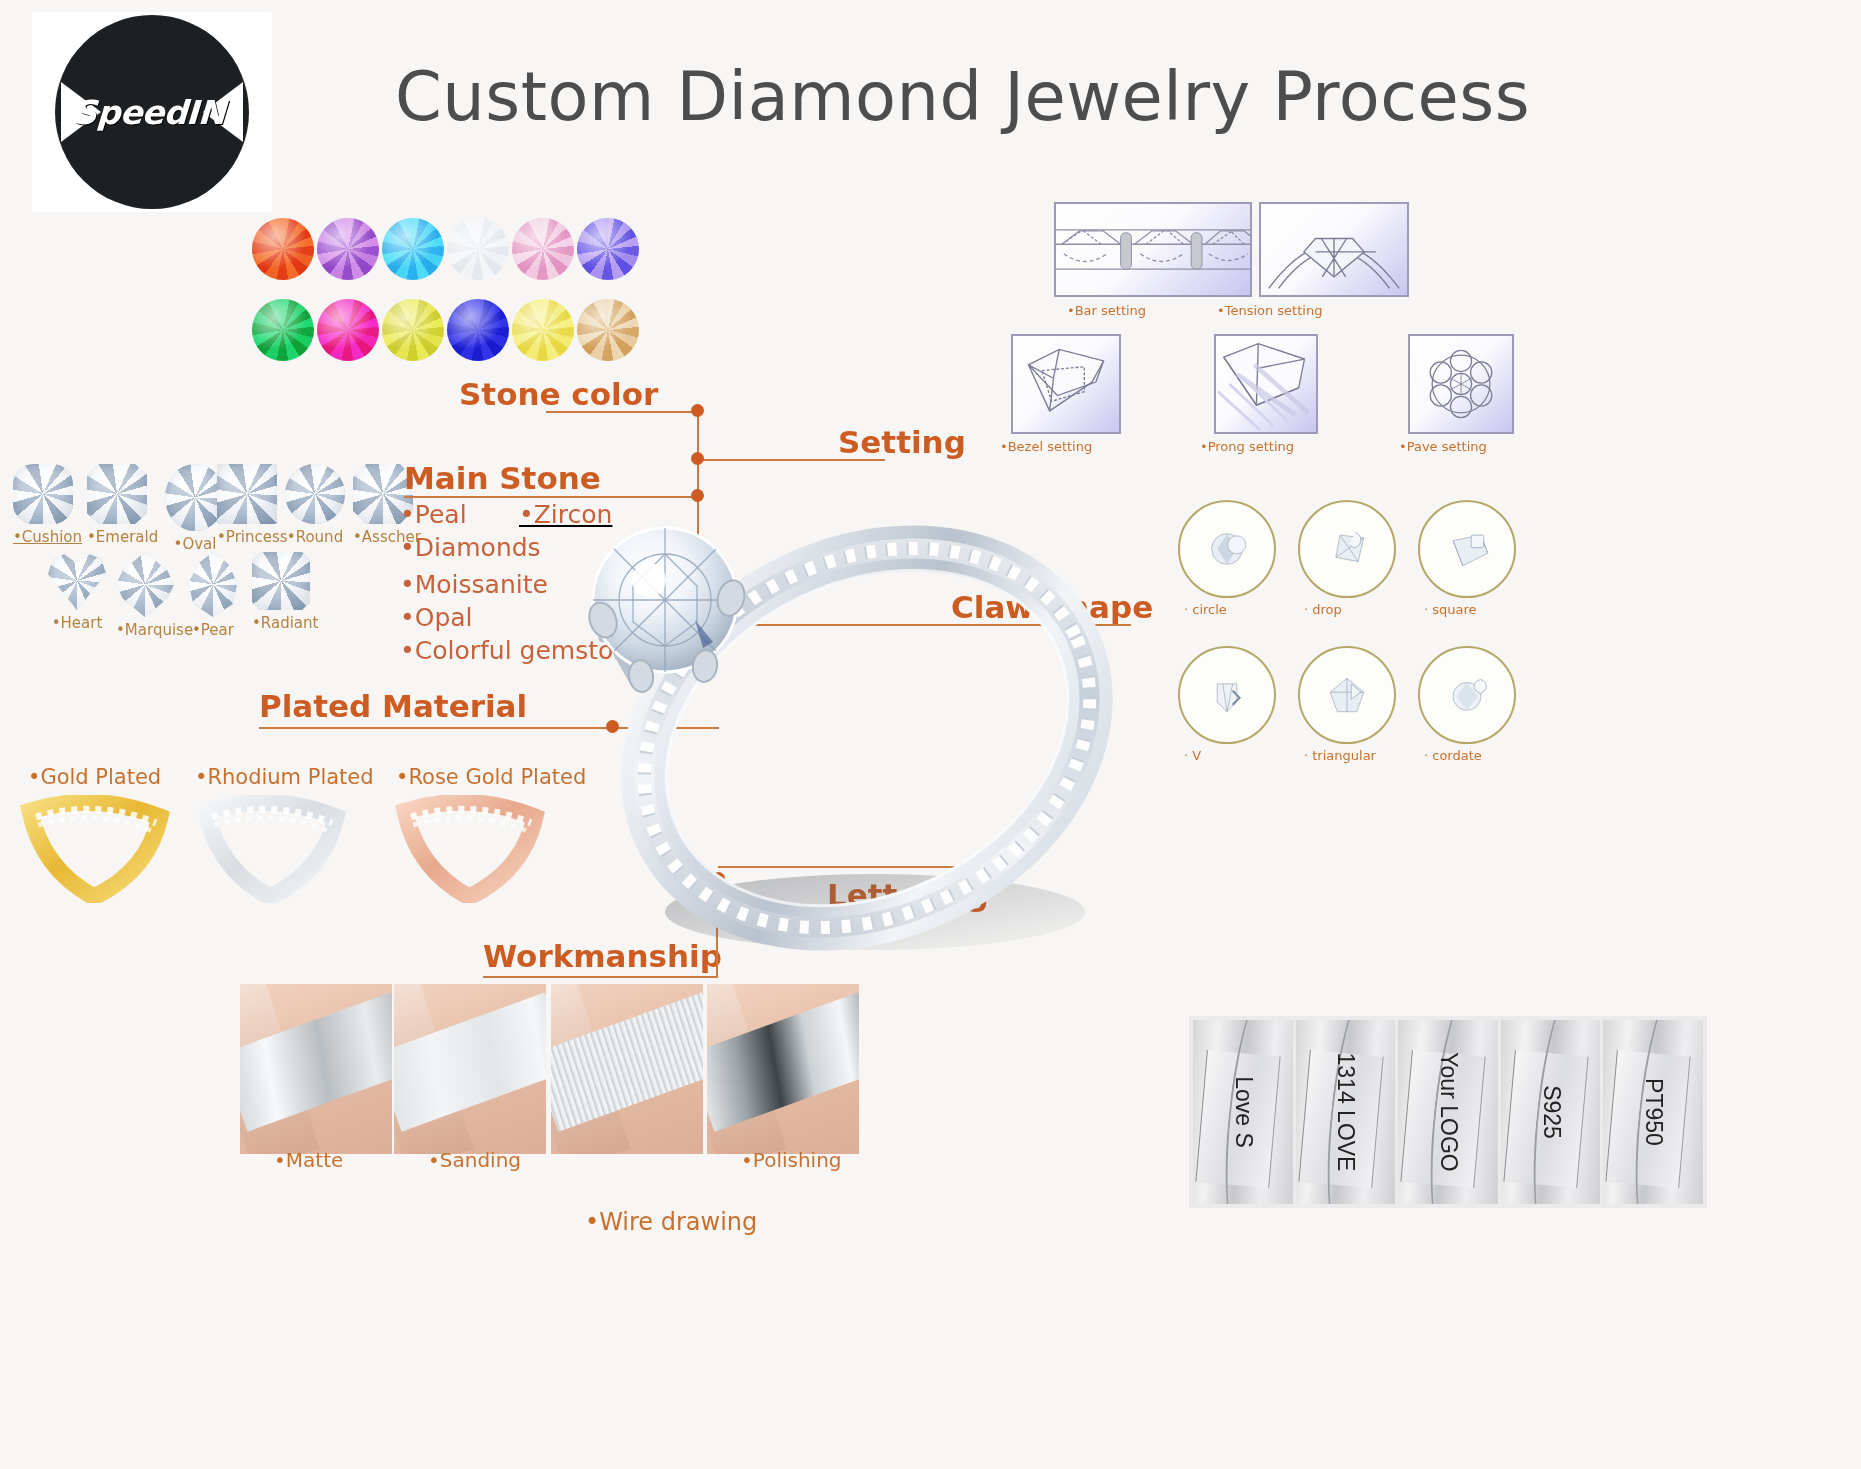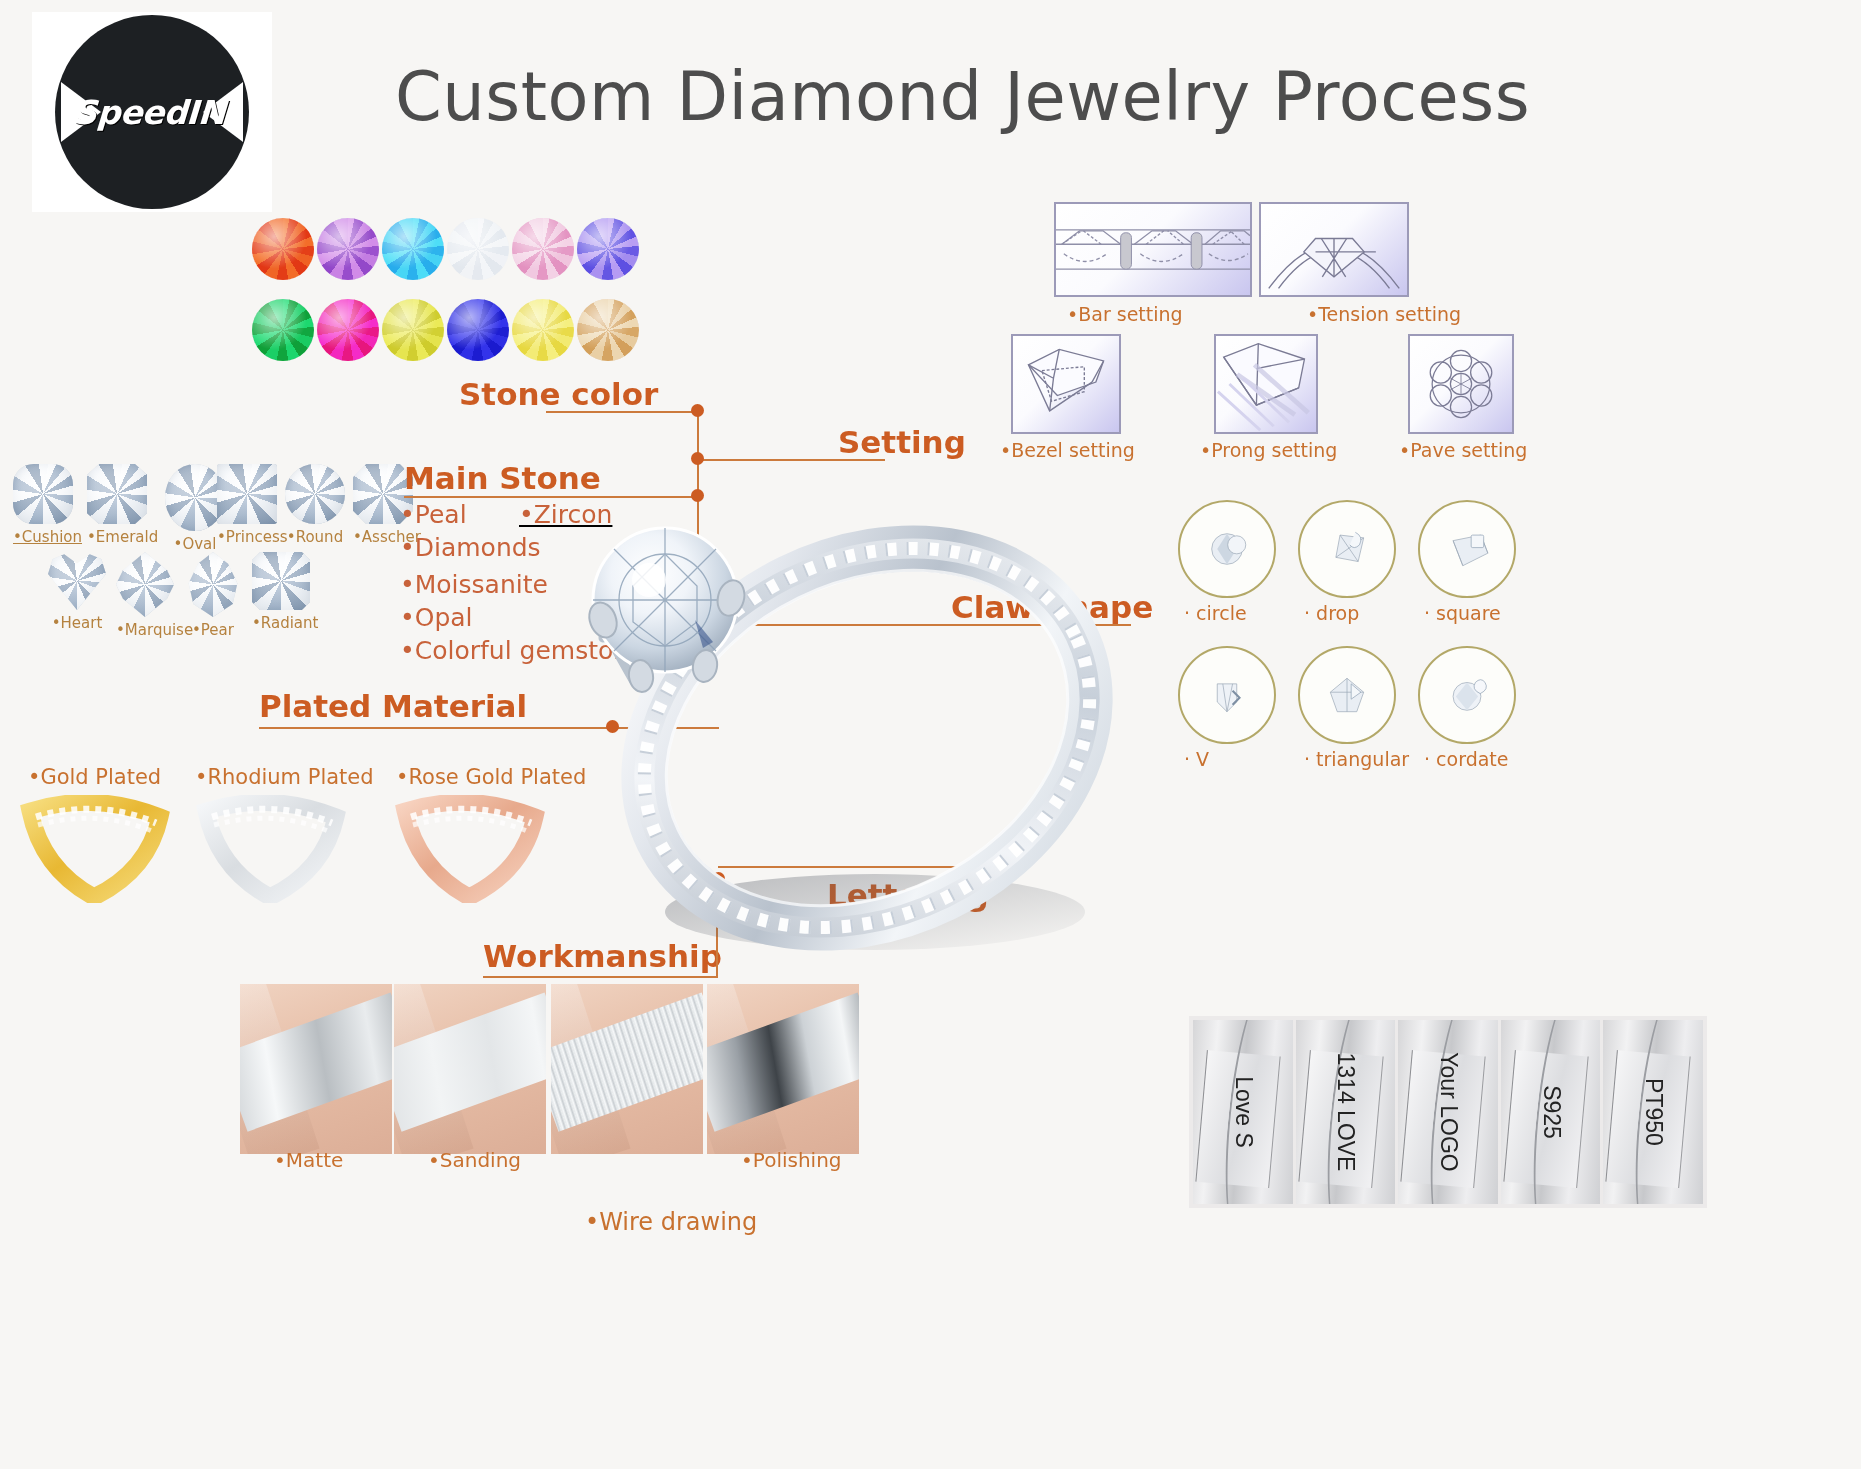--- a/index.html
+++ b/index.html
@@ -56,21 +56,21 @@
     white-space: nowrap;
   }
   .sec-title.sz { font-size: 31px; }
   .rule { position: absolute; background: #cc7a3c; height: 2px; }
   .vrule { position: absolute; background: #cc7a3c; width: 2px; }
   .dot {
     position: absolute; width: 13px; height: 13px; border-radius: 50%;
     background: #cc5c22;
   }
   .cap {
-    position: absolute; color: #c8712f; font-size: 19px;
+    position: absolute; color: #c8712f; font-size: 13px;
     white-space: nowrap;
     font-family: "DejaVu Sans", sans-serif;
   }
   .cap-sm { font-size: 15px; color: #b5823f; }
   .bullet-line { color: #c8623a; font-size: 25px; white-space: nowrap;
     font-family: "DejaVu Sans", sans-serif; }
 
   
   .gem {
     position: absolute; width: 62px; height: 62px; border-radius: 50%;
@@ -451,21 +451,21 @@
         <circle cx="32" cy="38" r="11"></circle>
           <circle cx="74" cy="38" r="11"></circle>
         <circle cx="32" cy="62" r="11"></circle>
           <circle cx="74" cy="62" r="11"></circle>
         <path d="M53 39 l0 22 M42 44 l22 12 M42 56 l22 -12" stroke-width=".9"></path>
       </g>
     </svg>
   </div>
 
   <div class="cap" style="left:1067px; top:303px;">•Bar setting</div>
-  <div class="cap" style="left:1307px; top:303px;">•Tension setting</div>
+  <div class="cap" style="left:1217px; top:303px;">•Tension setting</div>
   <div class="cap" style="left:1000px; top:439px;">•Bezel setting</div>
   <div class="cap" style="left:1200px; top:439px;">•Prong setting</div>
   <div class="cap" style="left:1399px; top:439px;">•Pave setting</div>
 
   <div id="claw-wrap">
       <div class="clawc" style="left: 1178px; top: 500px; width: 98px; height: 98px;">
         <svg class="stone" viewBox="0 0 100 100" aria-hidden="true">
           <circle cx="50" cy="50" r="22" fill="#e9eef4" stroke="#9aa7b6"></circle>
           <path d="M50 28 l14 22 l-14 22 l-14 -22z" fill="#cdd7e2"></path>
           <circle cx="64" cy="44" r="13" fill="#f2f5f9" stroke="#9aa7b6"></circle>

